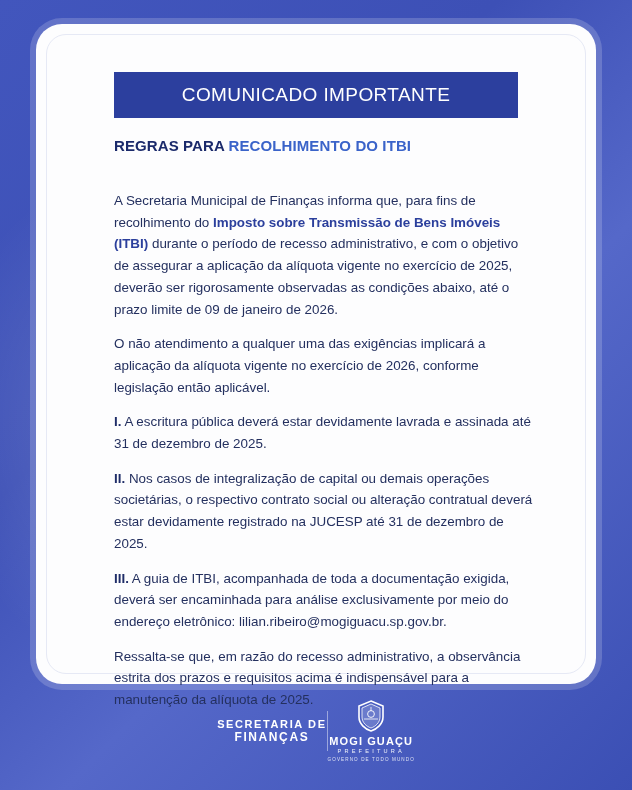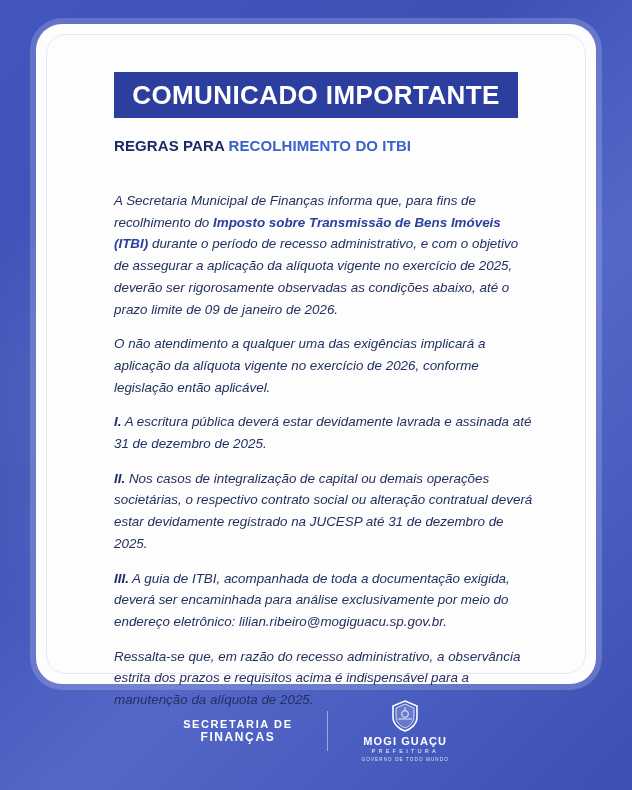--- a/index.html
+++ b/index.html
@@ -57,22 +57,22 @@
     top: 48px;
     width: 404px;
     height: 46px;
     background: #2c3f9e;
     display: flex;
     align-items: center;
     justify-content: center;
   }
   .banner-text {
     color: #ffffff;
-    font-size: 26px;
-    font-weight: bold;
+    font-size: 19px;
+    font-weight: normal;
     letter-spacing: 0.4px;
   }
 
   
   .subtitle {
     position: absolute;
     left: 78px;
     top: 112px;
     width: 430px;
     line-height: 1.32;
@@ -88,34 +88,33 @@
   
   .body-text {
     position: absolute;
     left: 78px;
     top: 166px;
     width: 420px;
     color: #24305f;
     font-size: 13.4px;
     line-height: 1.62;
   }
-  .body-text p { margin-bottom: 13px; font-style: italic; }
+  .body-text p { margin-bottom: 13px; }
   .body-text b { color: #2b3f9c; }
   .body-text .roman { font-weight: bold; color: #1f2d68; }
 
   
   .footer {
     position: absolute;
     left: 0;
     right: 0;
     bottom: 28px;
     display: flex;
     align-items: center;
     justify-content: center;
-    gap: 34px;
   }
   .footer-sep {
     width: 1px;
     height: 40px;
     background: rgba(255,255,255,0.45);
   }
   .sec-block {
     text-align: center;
     color: #ffffff;
   }

